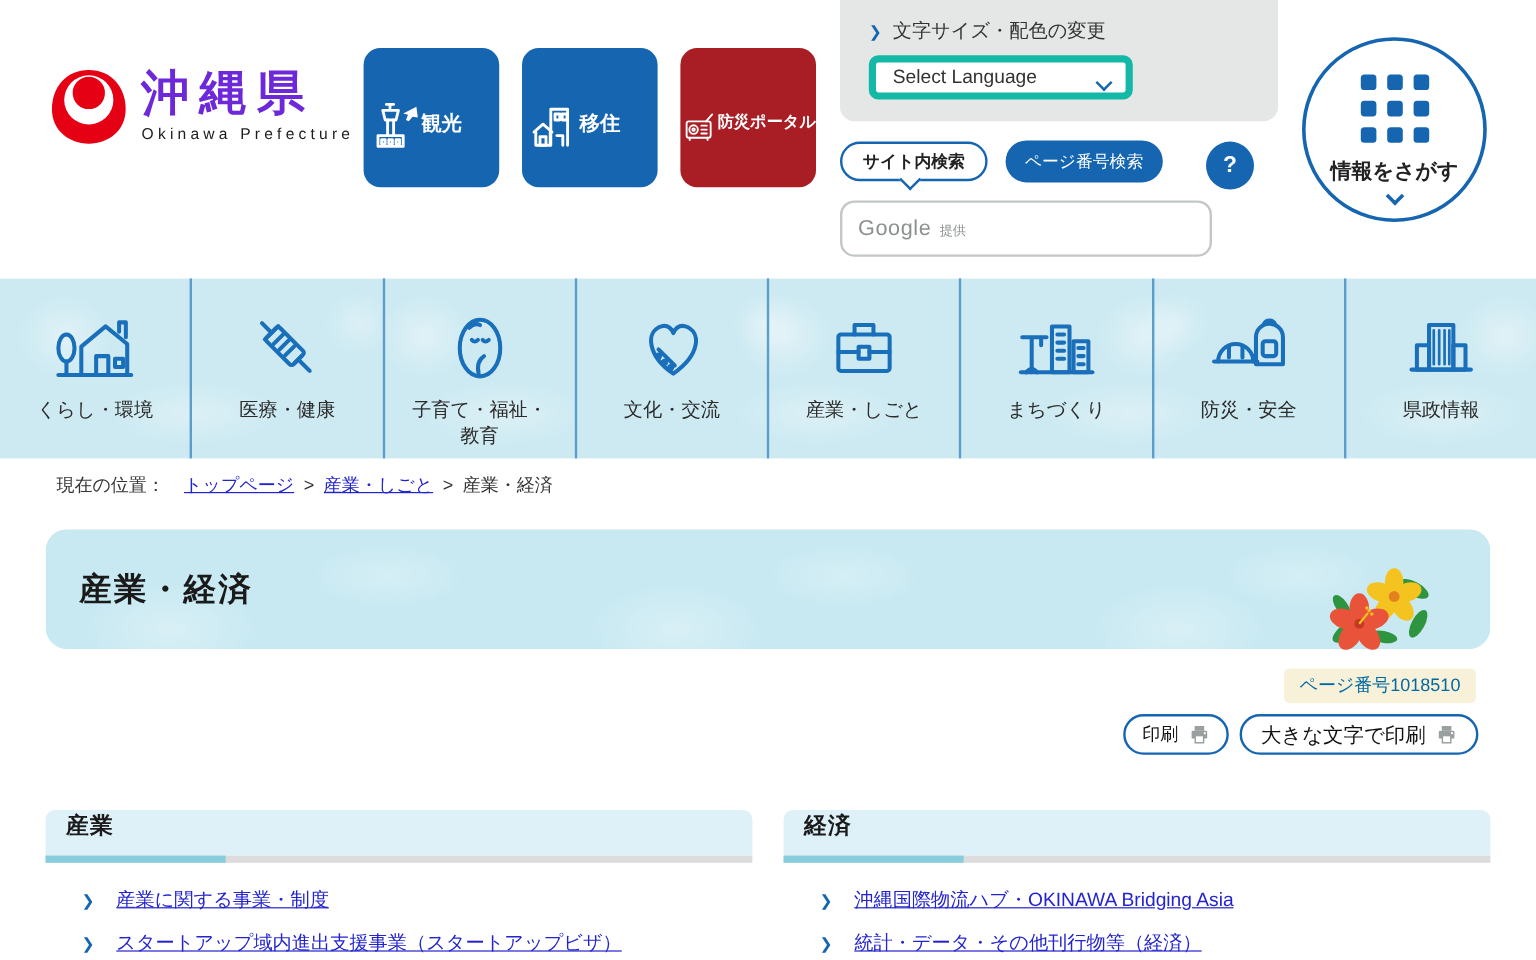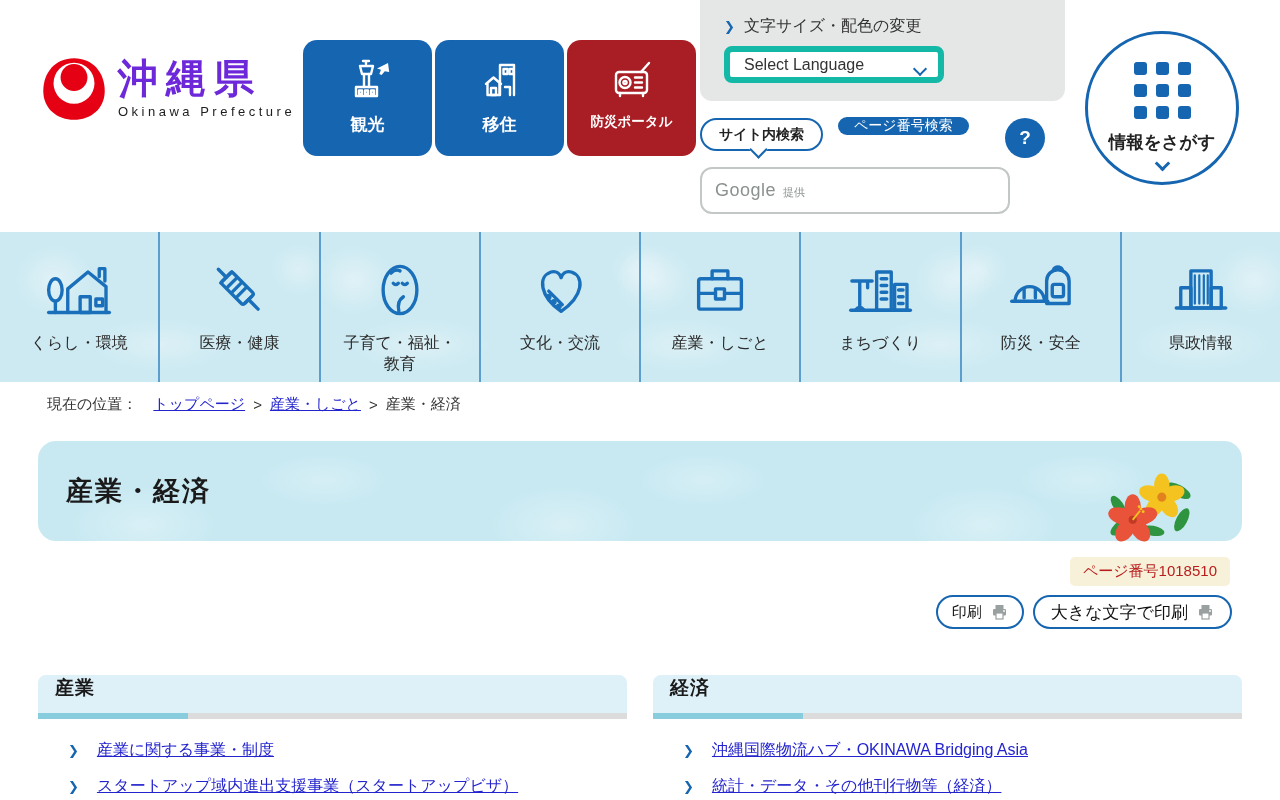--- a/index.html
+++ b/index.html
@@ -8,22 +8,22 @@
 
   
   .header { position: relative; width: 1280px; height: 232px; background: #fff; }
 
   .logo { position: absolute; left: 42px; top: 56px; display: flex; align-items: flex-start; }
   .logo-mark { width: 64px; height: 66px; }
   .logo-text { margin-left: 12px; }
   .logo-title { font-size: 40px; font-weight: bold; letter-spacing: 8px; color: #6d28d9; line-height: 1.1; }
   .logo-sub { font-size: 13px; letter-spacing: 3.5px; color: #1d1d1d; margin-top: 4px; }
 
-  .quick-btn { position: absolute; top: 40px; width: 129px; height: 116px; border-radius: 14px;
-    display: flex; flex-direction: column; align-items: center; justify-content: flex-start;
+  .quick-btn { position: absolute; top: 40px; width: 113px; height: 116px; border-radius: 14px;
+    display: flex; flex-direction: row; align-items: center; justify-content: flex-start;
     color: #fff; cursor: pointer; }
   .quick-btn svg { margin-top: 17px; width: 48px; height: 48px; }
   .quick-label { font-weight: bold; font-size: 17px; margin-top: 8px; white-space: nowrap; }
   .qb-blue { background: #1565b1; }
   .qb-red { background: #a91d24; }
   .qb-1 { left: 303px; } .qb-2 { left: 435px; } .qb-3 { left: 567px; }
   .qb-3 .quick-label { font-size: 13.5px; }
 
   .util-panel { position: absolute; left: 700px; top: 0; width: 365px; height: 101px;
     background: #e5e7e6; border-radius: 0 0 12px 12px; padding: 16px 24px 0 24px; }
@@ -33,21 +33,21 @@
     border-radius: 8px; display: flex; align-items: center; padding: 0 14px; font-size: 16px; color: #333;
     cursor: pointer; position: relative; }
   .lang-chev { position: absolute; right: 13px; top: 12px; width: 10px; height: 10px;
     border-right: 2.5px solid #1565b1; border-bottom: 2.5px solid #1565b1; transform: rotate(45deg); }
 
   .tab-site-search { position: absolute; left: 700px; top: 118px; height: 33px; padding: 0 17px;
     background: #fff; border: 2px solid #1565b1; border-radius: 17px; font-size: 14px; font-weight: bold;
     color: #222; display: flex; align-items: center; cursor: pointer; }
   .tab-site-search::after { content: ""; position: absolute; left: 50px; bottom: -7px; width: 11px; height: 11px;
     background: #fff; border-right: 2px solid #1565b1; border-bottom: 2px solid #1565b1; transform: rotate(45deg); }
-  .btn-page-search { position: absolute; left: 838px; top: 117px; height: 18px; padding: 0 16px;
+  .btn-page-search { position: absolute; left: 838px; top: 117px; height: 35px; padding: 0 16px;
     background: #1565b1; border: none; border-radius: 18px; font-size: 14px; color: #fff;
     display: flex; align-items: center; cursor: pointer; font-family: inherit; }
   .btn-help { position: absolute; left: 1005px; top: 118px; width: 40px; height: 40px; border-radius: 50%;
     background: #1565b1; color: #fff; font-size: 19px; font-weight: bold; border: none;
     display: flex; align-items: center; justify-content: center; cursor: pointer; font-family: inherit; }
 
   .search-wrap { position: absolute; left: 700px; top: 167px; width: 310px; height: 47px; }
   .search-input { width: 100%; height: 100%; border: 2px solid #c3c7c6; border-radius: 12px;
     padding: 0 14px; font-size: 16px; font-family: inherit; color: #333; outline: none; }
   .search-ph { position: absolute; left: 15px; top: 13px; pointer-events: none; display: flex; align-items: baseline; }
@@ -90,21 +90,21 @@
     background-color: #c8e9f2;
     background-image:
       radial-gradient(closest-side at 25% 60%, rgba(255,255,255,0.30), transparent 72%),
       radial-gradient(closest-side at 75% 30%, rgba(255,255,255,0.26), transparent 70%);
     background-size: 420px 140px, 380px 130px;
     display: flex; align-items: center; }
   .page-title { font-size: 27px; font-weight: bold; color: #1a1a1a; margin-left: 28px; letter-spacing: 2px; }
   .hibiscus { position: absolute; right: 42px; bottom: -8px; width: 100px; height: 82px; }
 
   .badge-row { display: flex; justify-content: flex-end; margin-top: 16px; padding-right: 12px; }
-  .page-badge { background: #f8f1d9; border-radius: 5px; padding: 5px 13px; font-size: 15px; color: #b91c1c; }
+  .page-badge { background: #f8f1d9; border-radius: 5px; padding: 5px 13px; font-size: 15px; color: #0369a1; }
 
   .print-row { display: flex; justify-content: flex-end; gap: 9px; margin-top: 9px; padding-right: 10px; }
   .print-btn { height: 34px; border: 2px solid #1565b1; border-radius: 17px; background: #fff;
     display: flex; align-items: center; gap: 9px; padding: 0 14px; font-size: 15px; color: #111;
     cursor: pointer; font-family: inherit; }
   .print-btn.large { font-size: 17px; padding: 0 16px; }
   .printer-svg { width: 17px; height: 16px; }
 
   .columns { display: flex; gap: 26px; margin-top: 46px; }
   .col { flex: 1 1 0; }

